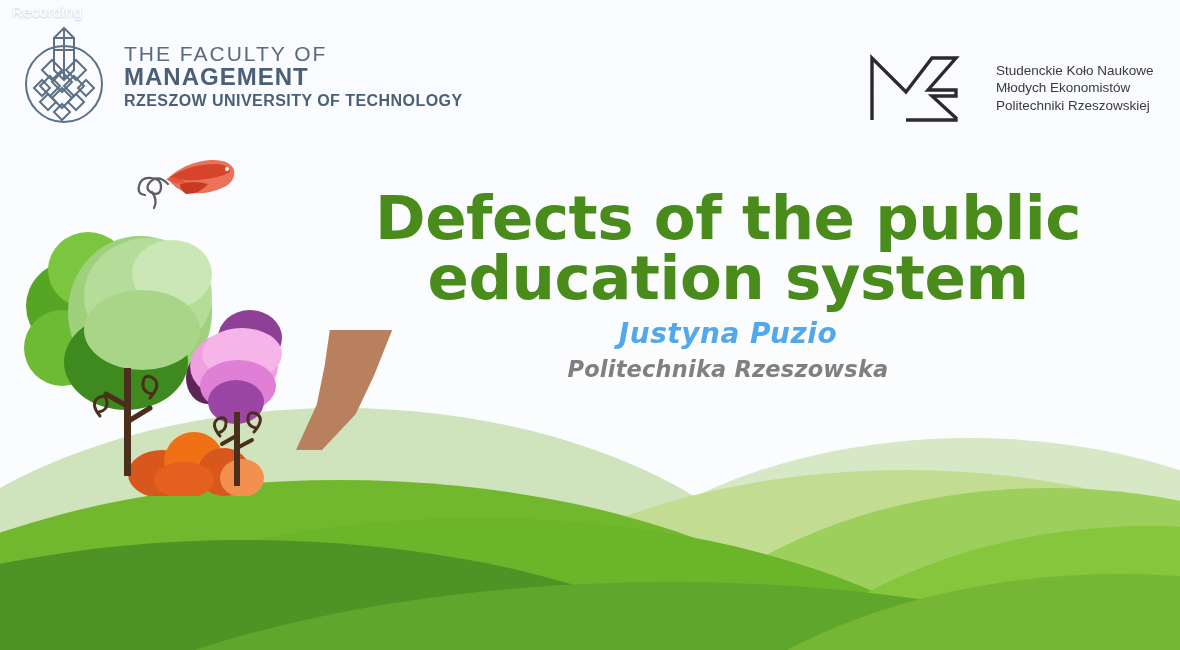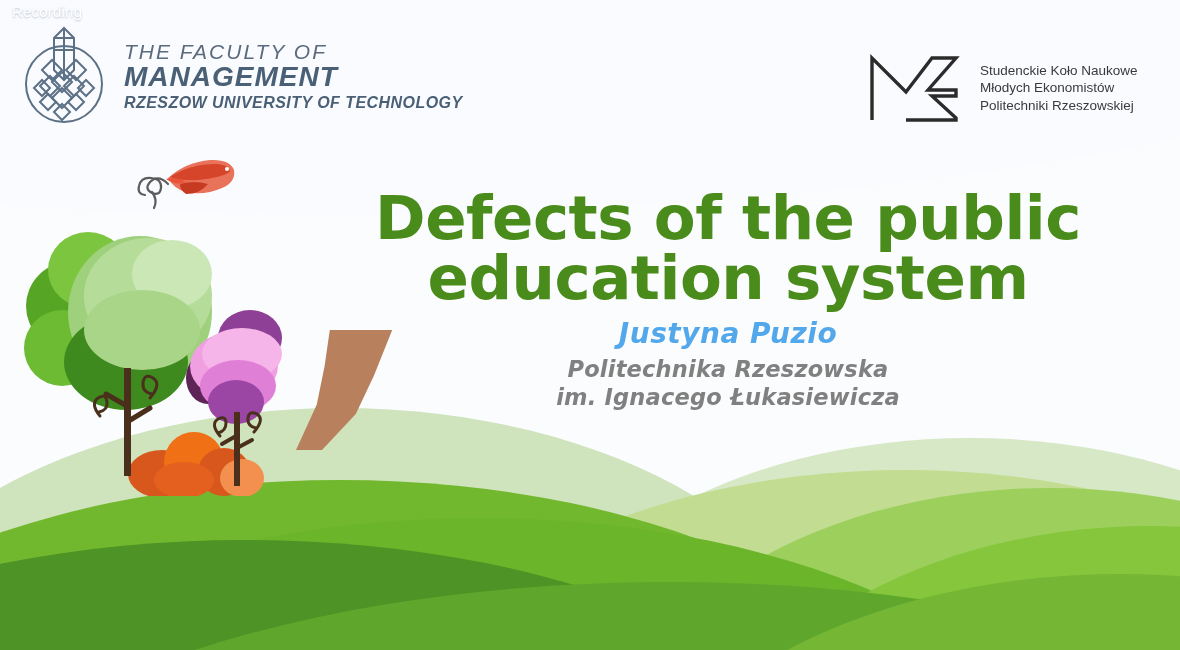--- a/index.html
+++ b/index.html
@@ -48,27 +48,27 @@
 
   .tree-green{position:absolute;left:22px;top:208px;width:220px;height:270px;}
   .tree-purple{position:absolute;left:178px;top:308px;width:130px;height:180px;}
   .bush{position:absolute;left:128px;top:418px;width:150px;height:78px;}
 
   
   .bird{position:absolute;left:160px;top:152px;width:80px;height:50px;}
   .swirl{position:absolute;left:122px;top:170px;width:50px;height:42px;}
 
   
-  .logo-faculty{position:absolute;left:18px;top:26px;display:flex;align-items:center;gap:14px;font-style:italic;}
+  .logo-faculty{position:absolute;left:18px;top:26px;display:flex;align-items:center;gap:14px;}
   .fac-text{line-height:1.02;color:#5a6b7d;}
   .fac-l1{font-size:21px;letter-spacing:2.0px;font-weight:400;color:#5a6b7d;}
-  .fac-l2{font-size:28px;letter-spacing:1.0px;font-weight:700;color:#4a6076;margin-top:1px;}
+  .fac-l2{font-size:24px;letter-spacing:1.0px;font-weight:700;color:#4a6076;margin-top:1px;}
   .fac-l3{font-size:16px;letter-spacing:0.45px;font-weight:700;color:#4a6076;margin-top:3px;}
 
-  .logo-skn{position:absolute;left:866px;top:52px;display:flex;align-items:center;gap:18px;}
+  .logo-skn{position:absolute;left:866px;top:52px;display:flex;align-items:center;gap:34px;}
   .skn-text{line-height:1.28;color:#3a3a3a;font-size:13.5px;}
 
   
   .recording{
     position:absolute;left:12px;top:3px;
     color:#ffffff;font-size:15px;letter-spacing:0.2px;
     text-shadow:0 1px 2px rgba(60,90,120,.35);
   }
 
   
@@ -224,17 +224,16 @@
   <div class="recording">Recording</div>
 
   <div class="title-wrap">
     <div class="title">
       <span class="l1">Defects of the public</span>
       <span class="l2">education system</span>
     </div>
     <div class="author">Justyna Puzio</div>
     <div class="affil">
       <div>Politechnika Rzeszowska</div>
-      <div>im. Ignacego Łukasiewicza</div>
     </div>
   </div>
 
 </div>
 
 </body></html>

